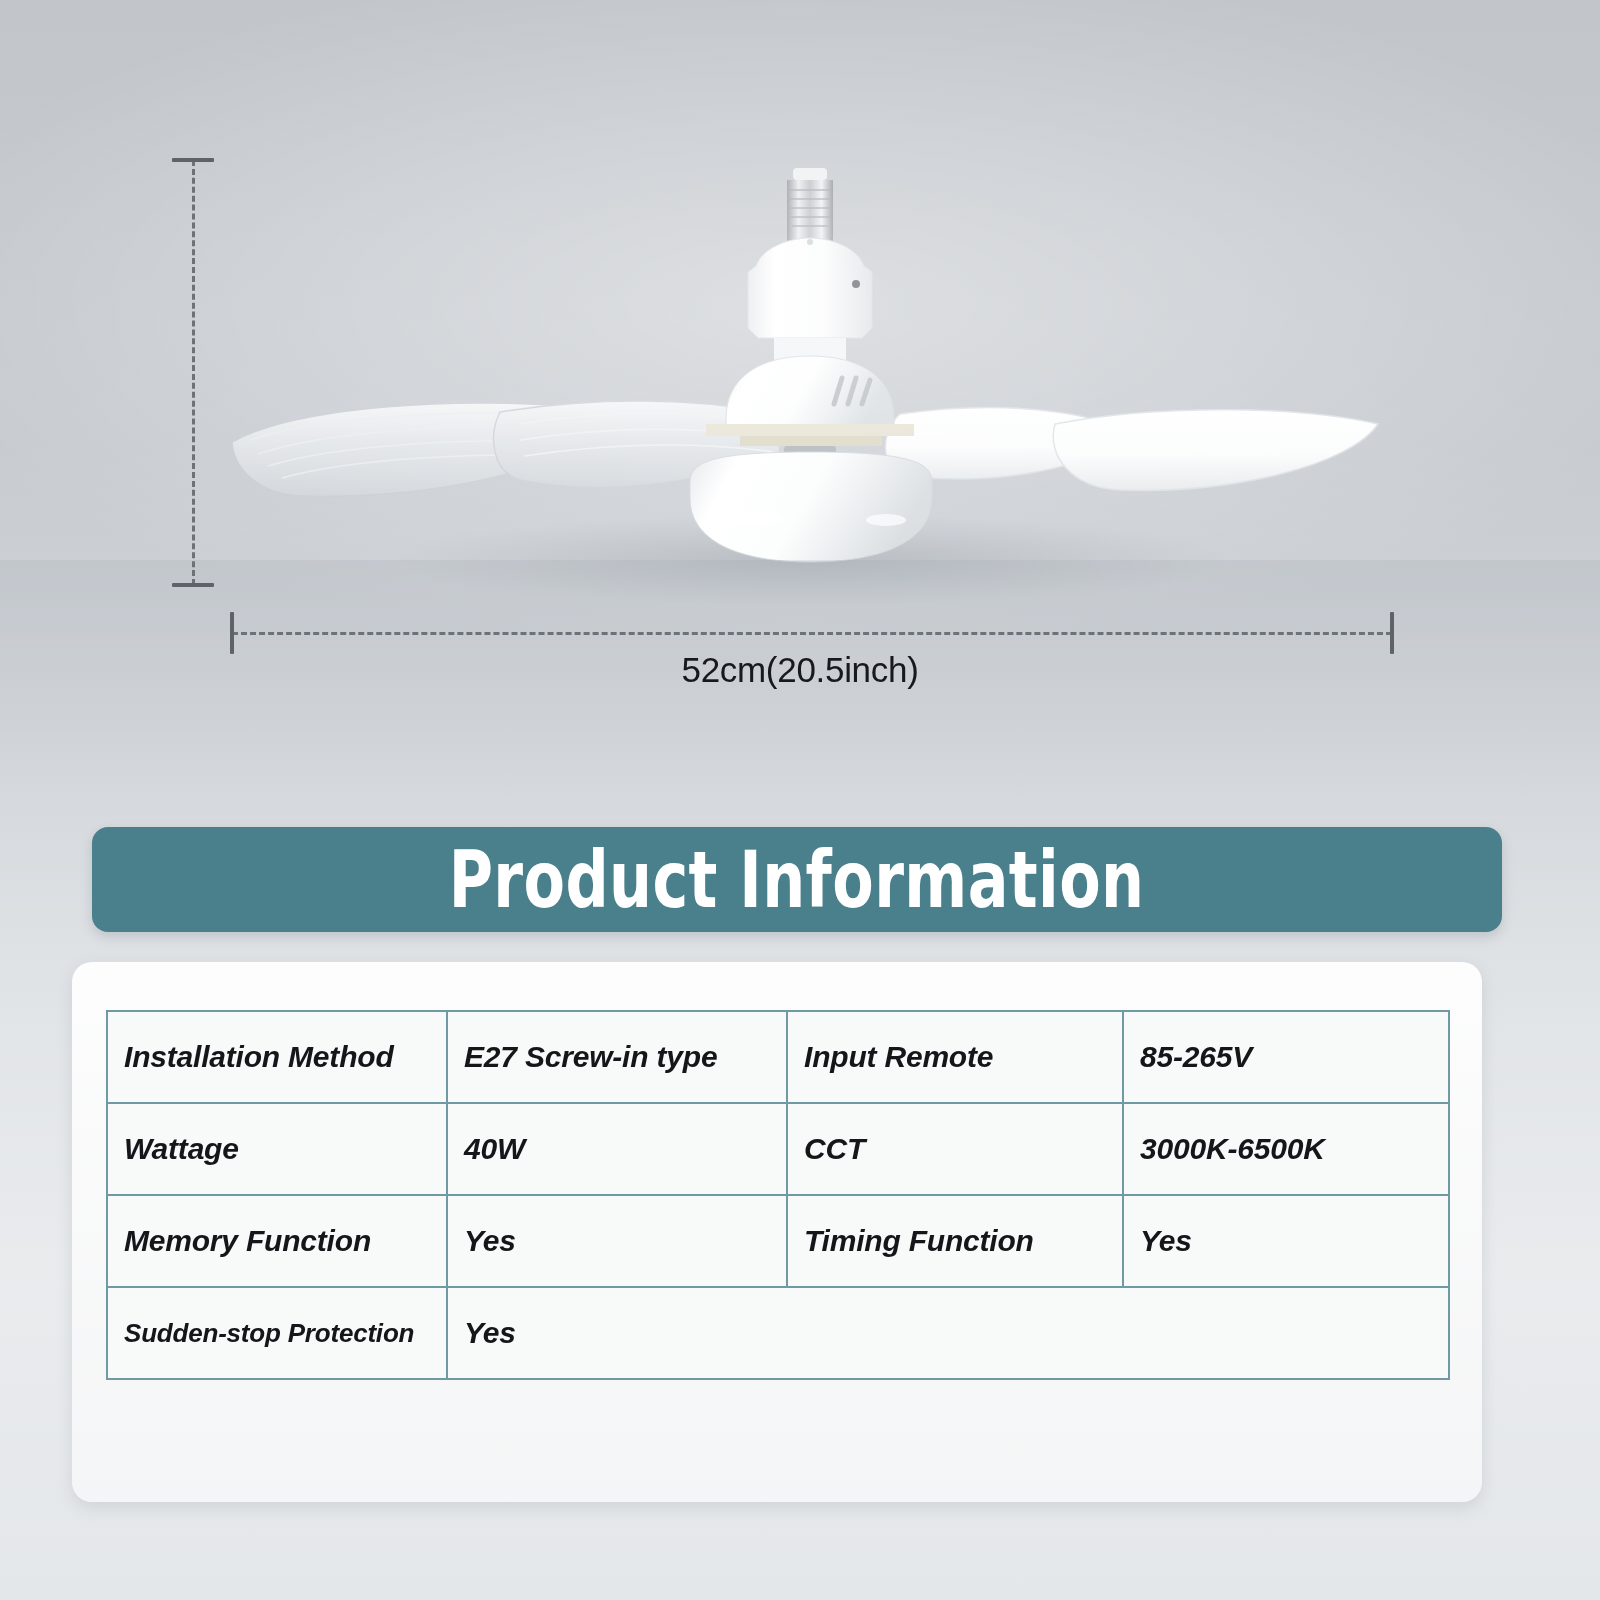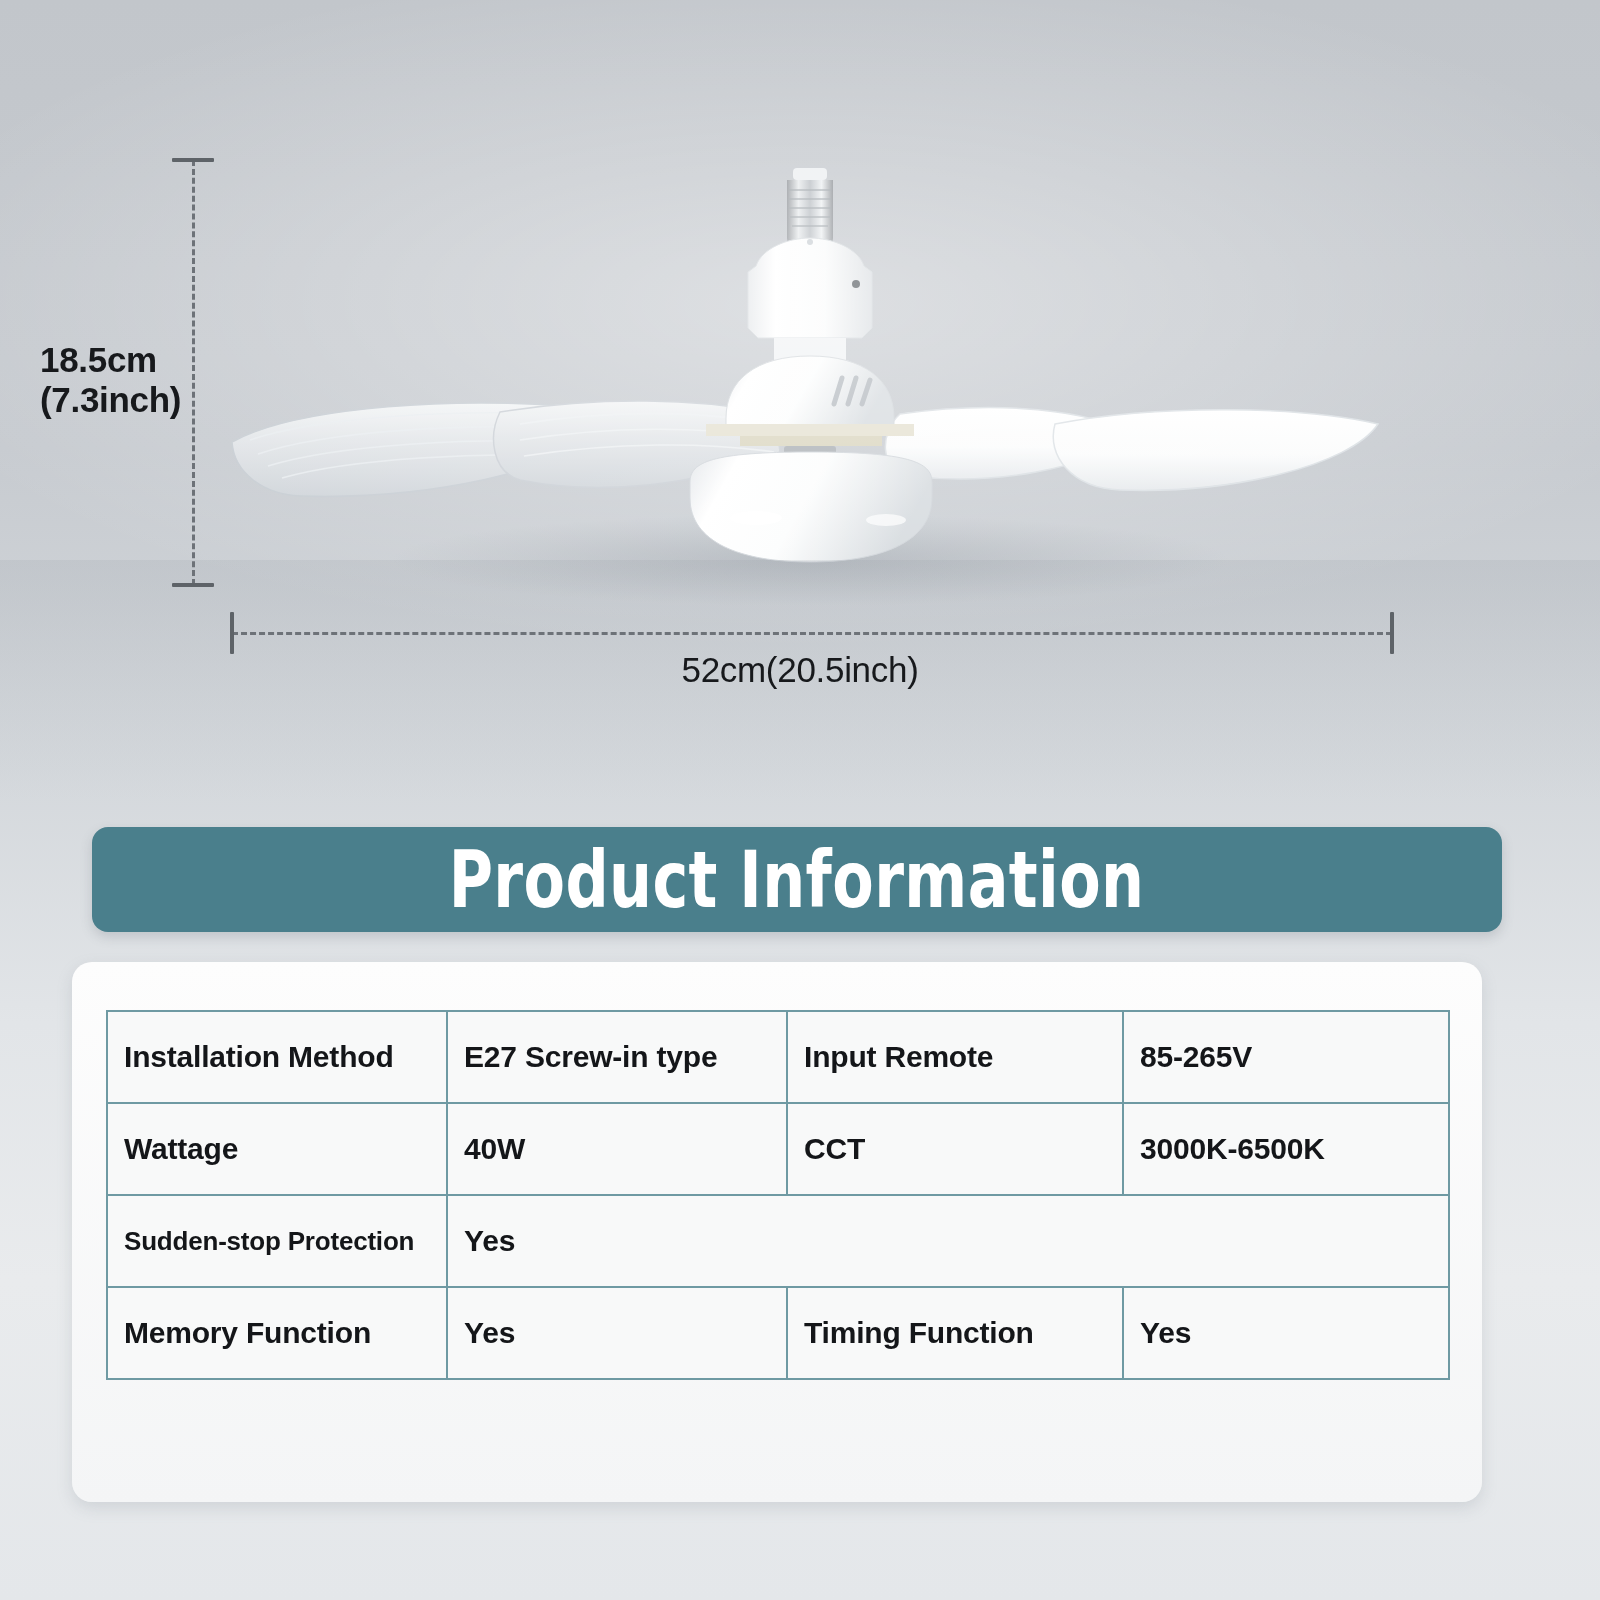--- a/index.html
+++ b/index.html
@@ -38,21 +38,21 @@
   #banner .title { color:#fff; font-size:78px; font-weight:700;
     font-family:"DejaVu Sans Condensed","Liberation Sans Narrow","Liberation Sans",sans-serif;
     transform:scaleX(.86); transform-origin:center; letter-spacing:.5px;
     white-space:nowrap; line-height:1; }
 
   
   #card { position:absolute; left:72px; top:962px; width:1410px; height:540px;
     background:linear-gradient(to bottom,#fdfdfd,#f4f5f6); border-radius:20px;
     box-shadow:0 6px 16px rgba(120,128,138,.20); }
   table { position:absolute; left:34px; top:48px; width:1342px;
-    border-collapse:collapse; background:#f8f9f9; table-layout:fixed; }
+    border-collapse:collapse; background:#f8f9f9; table-layout:fixed;font-style:italic; }
   td { border:2px solid #6f9aa3; padding:0 16px; height:92px;
     font-size:30px; font-weight:700; color:#141619; vertical-align:middle;
     letter-spacing:-.2px; white-space:nowrap; overflow:hidden; }
   td.small { font-size:26px; }
   col.c1 { width:340px; } col.c2 { width:340px; }
   col.c3 { width:336px; } col.c4 { width:326px; }
 </style>
 </head>
 <body>
 
@@ -161,24 +161,20 @@
 
   
   <div class="vline"></div>
   <div class="vcap" style="top:158px;"></div>
   <div class="vcap" style="top:583px;"></div>
 
   <div class="hline"></div>
   <div class="hcap" style="left:230px;"></div>
   <div class="hcap" style="left:1390px;"></div>
 
-  <div class="dim-v-label">
-    <div>18.5cm</div>
-    <div>(7.3inch)</div>
-  </div>
 
   <div class="dim-h-label">52cm(20.5inch)</div>
 </div>
 
 <div id="banner">
   <div class="title">Product Information</div>
 </div>
 
 <div id="card">
   <table>
@@ -195,24 +191,24 @@
         <td>Input Remote</td>
         <td>85-265V</td>
       </tr>
       <tr>
         <td>Wattage</td>
         <td>40W</td>
         <td>CCT</td>
         <td>3000K-6500K</td>
       </tr>
       <tr>
-        <td class="small">Sudden-stop Protection</td>
-        <td colspan="3">Yes</td>
-      </tr>
-      <tr>
         <td>Memory Function</td>
         <td>Yes</td>
         <td>Timing  Function</td>
         <td> Yes</td>
       </tr>
+      <tr>
+        <td class="small">Sudden-stop Protection</td>
+        <td colspan="3">Yes</td>
+      </tr>
     </tbody>
   </table>
 </div>
 
 </body></html>

